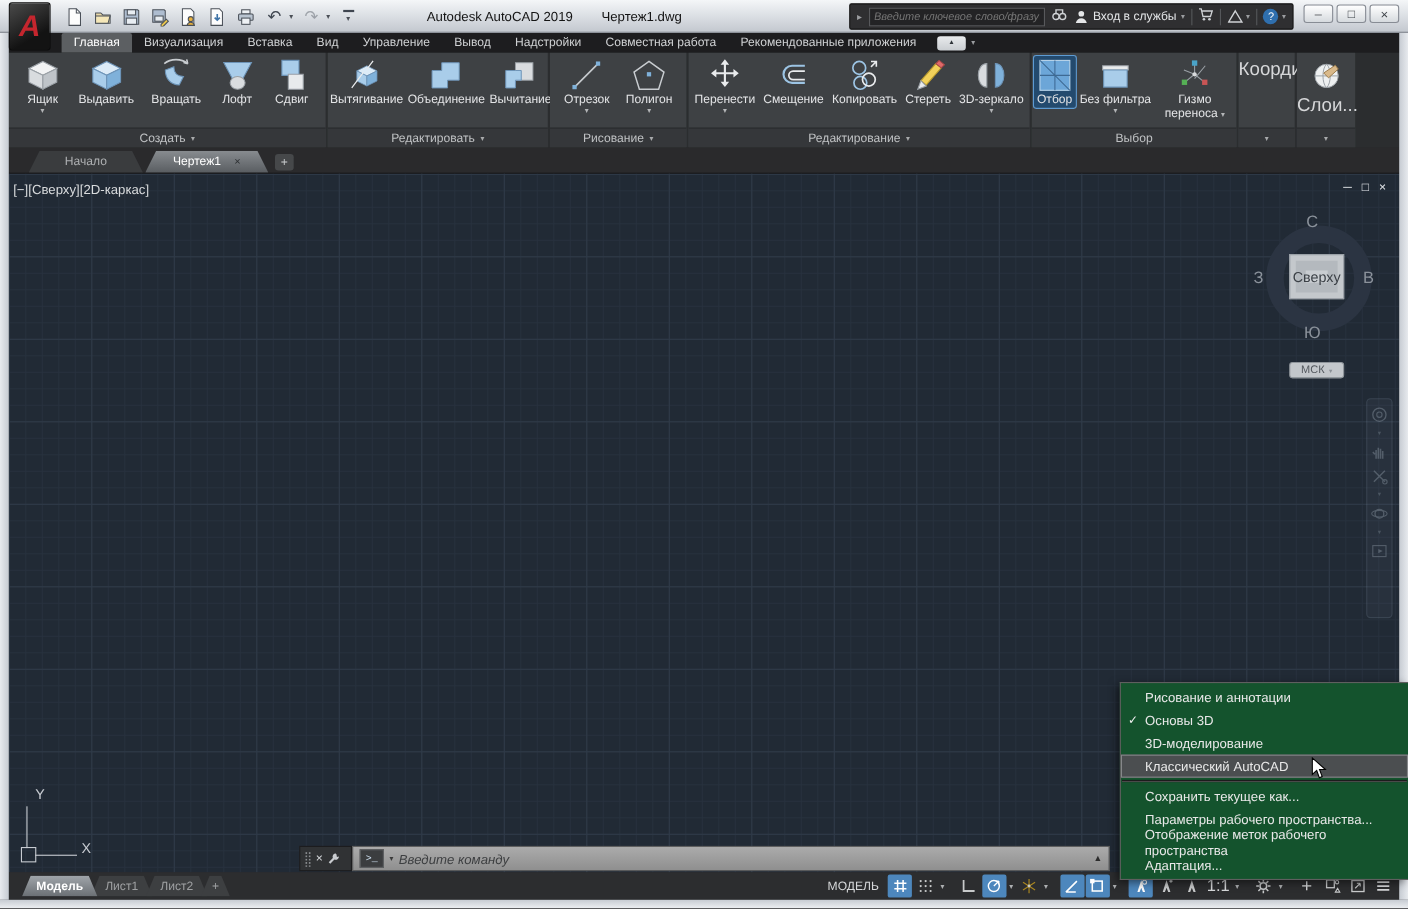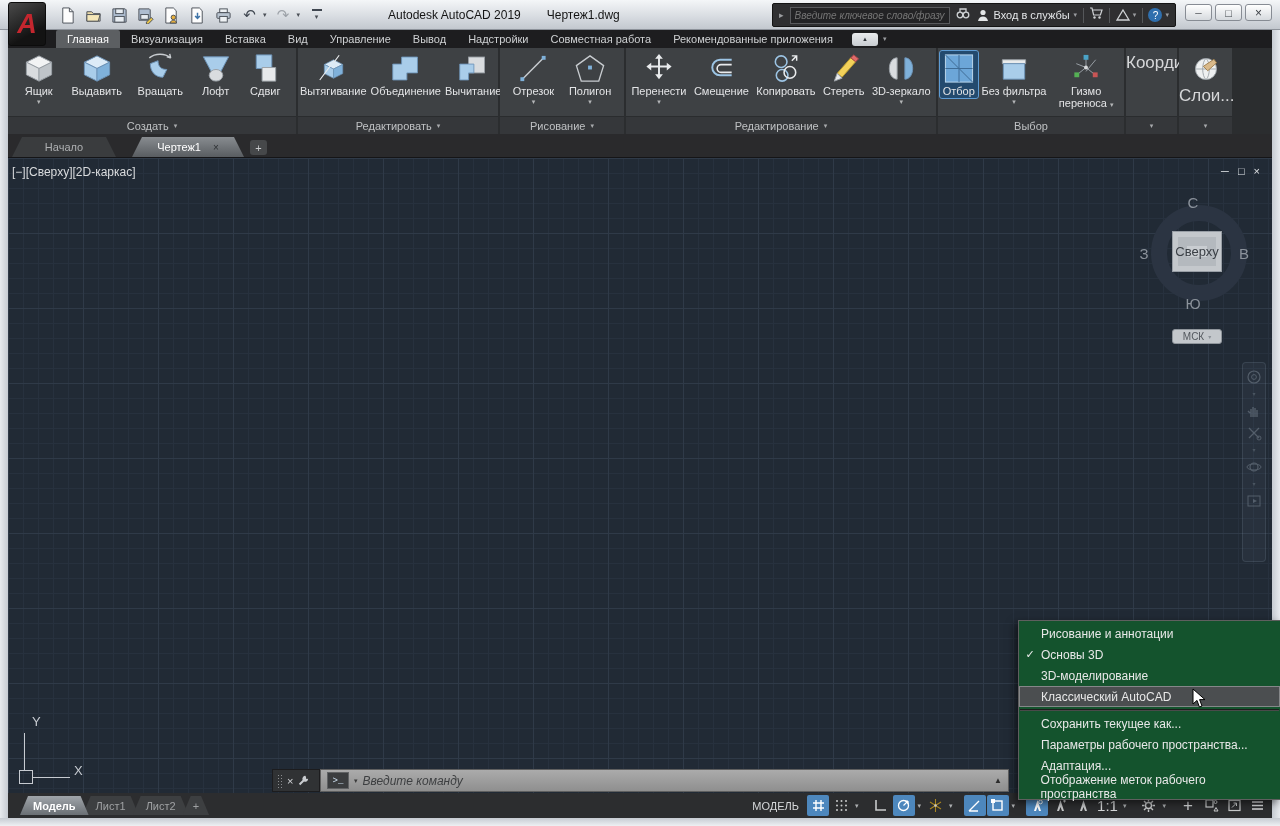--- a/index.html
+++ b/index.html
@@ -533,21 +533,21 @@
           </svg>
       </div>
       <div class="clabel" style="top:38px;">Слои...</div>
       <div class="rtitle">
         <span class="caret">▾</span>
       </div>
     </div>
   </div>
 
   <div class="abs filetabs">
-    <div class="ftab" style="left:12px;width:104px;">
+    <div class="ftab" style="left:26px;width:104px;">
       <span>Начало</span>
     </div>
     <div class="ftab active" style="left:132px;width:112px;">
       <span>Чертеж1</span>
       <span class="fx">×</span>
     </div>
     <div class="ftab-plus">
         <span>+</span>
       </div>
   </div>
@@ -656,25 +656,25 @@
     <div class="mi">
       <span class="chk"></span>
       <span>Сохранить текущее как...</span>
     </div>
     <div class="mi">
       <span class="chk"></span>
       <span>Параметры рабочего пространства...</span>
     </div>
     <div class="mi">
       <span class="chk"></span>
-      <span>Адаптация...</span>
+      <span>Отображение меток рабочего пространства</span>
     </div>
     <div class="mi">
       <span class="chk"></span>
-      <span>Отображение меток рабочего пространства</span>
+      <span>Адаптация...</span>
     </div>
   </div>
 
   <div class="abs statusbar">
     <div class="mtabs">
       <span class="mtab active">Модель</span>
       <span class="mtab">Лист1</span>
       <span class="mtab">Лист2</span>
       <span class="mtab plus">+</span>
     </div>

